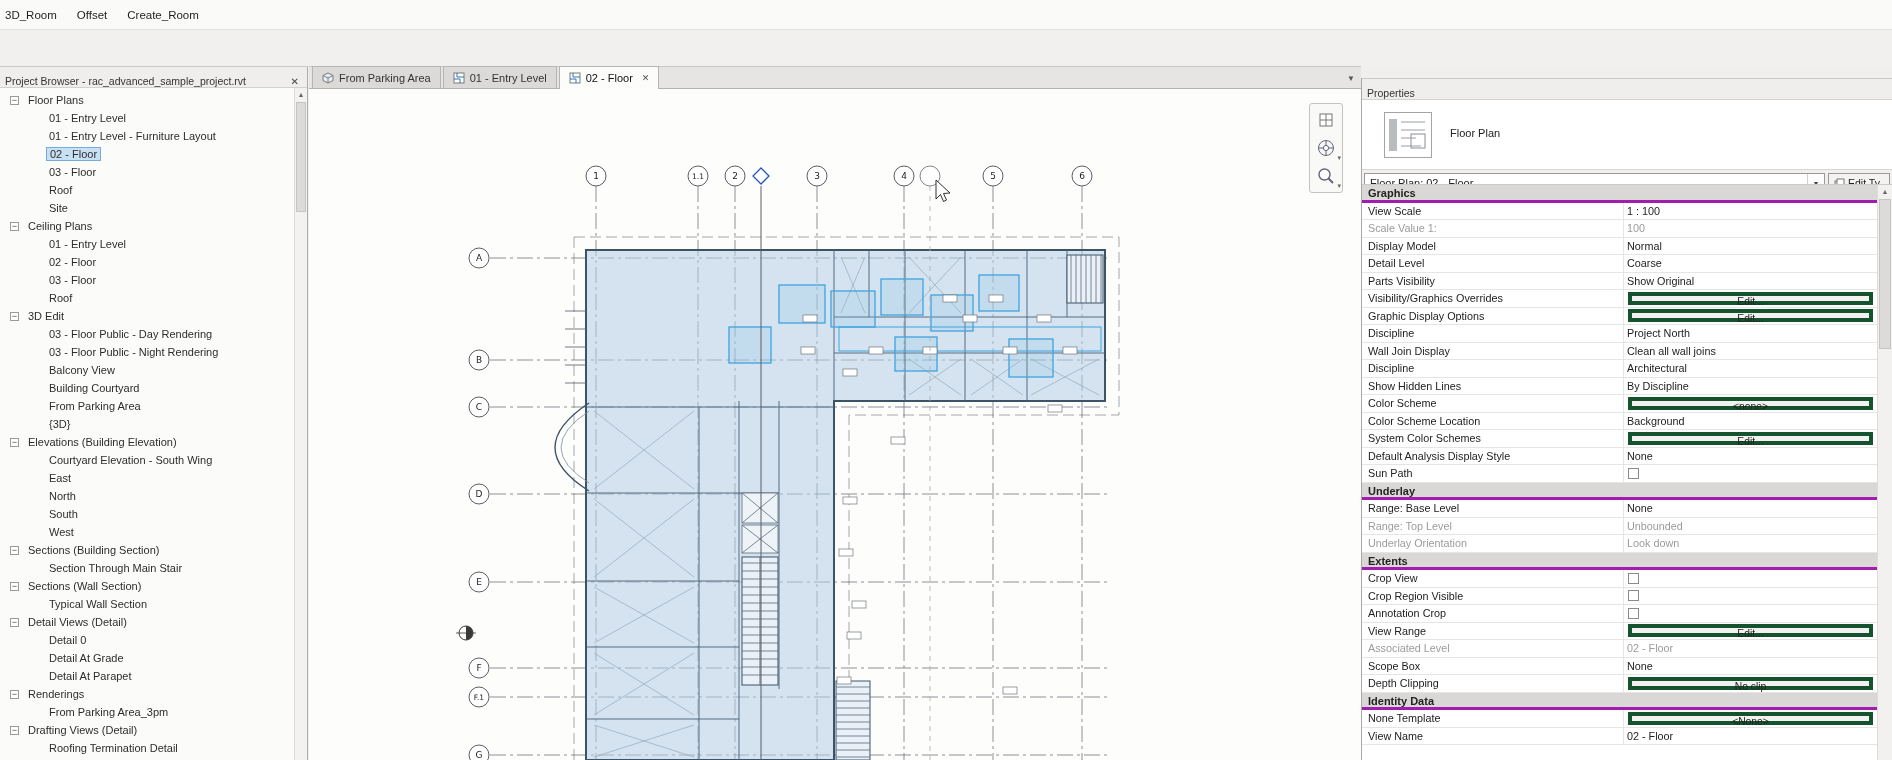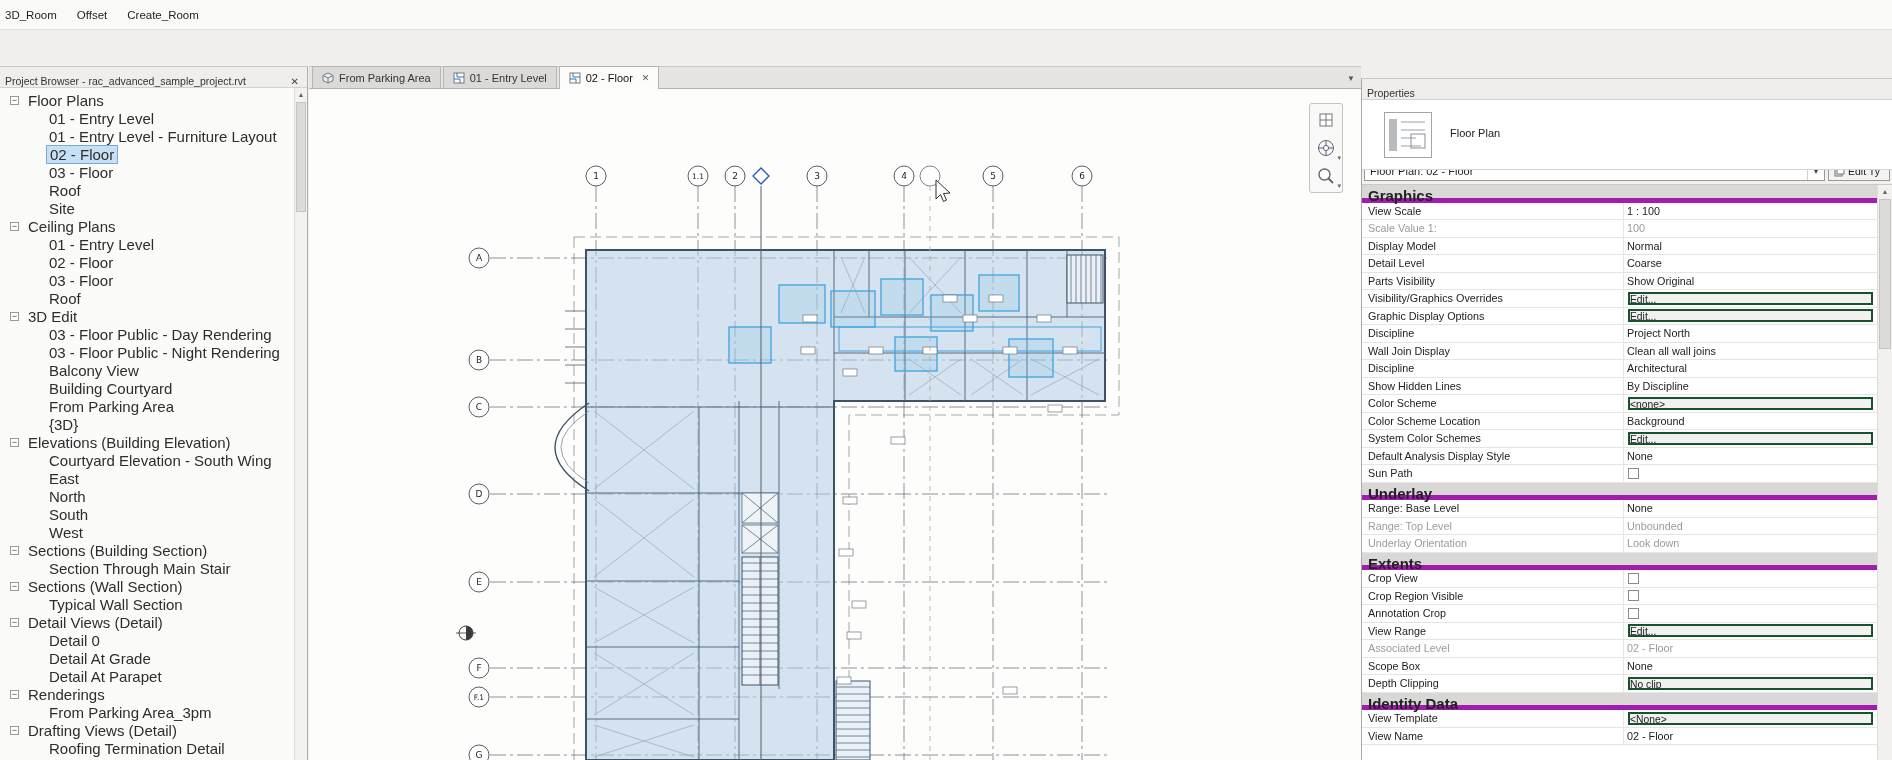--- a/index.html
+++ b/index.html
@@ -20,21 +20,21 @@
   .ph-close{font-size:10px;color:#444;padding:0 3px;cursor:default}
 
   
   .browser{position:absolute;left:0;top:66px;width:308px;bottom:0;background:#fbfbfa;
            border-right:1px solid #aeadab;border-top:1px solid #c9c8c6;display:flex;flex-direction:column}
   .btree{flex:1;overflow:hidden;padding:3px 14px 0 0;position:relative}
   .trow{display:flex;align-items:center;height:18px;padding-left:10px;white-space:nowrap}
   .trow.lvl1{padding-left:46px}
   .exp{flex:none;width:9px;height:9px;border:1px solid #9a9a9a;background:#fff;font-size:9px;line-height:7px;
        text-align:center;color:#444;margin-right:6px}
-  .tlabel{font-size:15px;color:#2d2d2d;padding:1px 3px}
+  .tlabel{font-size:11px;color:#2d2d2d;padding:1px 3px}
   .trow.sel .tlabel{background:#c8e0f4;border:1px solid #78abd8;padding:0 3px}
   .bscroll{position:absolute;right:0;top:21px;bottom:0;width:13px;background:#f3f2f1;border-left:1px solid #dddcda}
   .sbtn{height:13px;font-size:7px;text-align:center;color:#666;line-height:13px}
   .bthumb{position:absolute;left:1px;right:1px;top:14px;height:110px;background:#dcdbd9;border:1px solid #c5c4c2}
 
   
   .tabbar{position:absolute;left:309px;top:66px;width:1052px;height:23px;background:#e6e5e3;
           border-bottom:1px solid #b3b2b0;border-top:1px solid #c9c8c6;display:flex;align-items:flex-end;padding-left:3px}
   .tabs{display:flex;height:22px}
   .tab{display:flex;align-items:center;gap:5px;height:22px;padding:0 9px;background:#dbdad8;
@@ -55,36 +55,36 @@
   .navItem{position:relative;width:26px;height:24px;display:flex;align-items:center;justify-content:center}
   .navCaret{position:absolute;right:-2px;bottom:-2px;font-size:7px;color:#666}
 
   
   .props{position:absolute;left:1361px;top:78px;width:531px;bottom:0;background:#f1f0ef;
          border-left:1px solid #a9a8a6;border-top:1px solid #c9c8c6;display:flex;flex-direction:column}
   .typeSel{height:70px;background:#fff;border-bottom:1px solid #d6d5d3;position:relative;flex:none}
   .thumb{position:absolute;left:22px;top:12px;width:48px;height:46px;border:1px solid #a5a4a2;background:#fff;
          display:flex;align-items:center;justify-content:center}
   .typeName{position:absolute;left:88px;top:27px;font-size:11px;color:#222}
-  .comboRow{height:14px;display:flex;align-items:flex-end;padding:3px 2px;gap:3px;background:#f1f0ef;flex:none}
+  .comboRow{height:14px;display:flex;align-items:flex-start;padding:3px 2px;gap:3px;background:#f1f0ef;flex:none}
   .combo{flex:1;height:20px;border:1px solid #9a9998;background:#fff;display:flex;align-items:center;
          font-size:11px;color:#222;padding-left:5px;overflow:hidden;white-space:nowrap}
   .comboArrow{margin-left:auto;width:17px;height:100%;border-left:1px solid #d0cfce;display:flex;
               align-items:center;justify-content:center;font-size:8px;color:#444;flex:none}
   .editType{flex:none;width:62px;height:20px;border:1px solid #9a9998;background:#f4f3f2;display:flex;
             align-items:center;gap:3px;padding-left:5px;font-size:10.5px;color:#222;overflow:hidden;white-space:nowrap}
   .pgridWrap{flex:1;position:relative;background:#fff;border-top:1px solid #cbcac8;overflow:hidden;padding-right:15px}
-  .phead{height:17.5px;background:#d9d8d6;border-bottom:5px solid #a21caf;font-weight:bold;font-size:15px;
+  .phead{height:17.5px;background:#d9d8d6;border-bottom:3px solid #a21caf;font-weight:bold;font-size:11px;
          color:#222;padding:2px 0 0 6px}
   .prow{display:flex;height:17.5px;border-bottom:1px solid #e6e5e3;font-size:10.8px}
   .plabel{width:262px;flex:none;padding:2px 4px 0 6px;border-right:1px solid #e6e5e3;color:#222;
           overflow:hidden;white-space:nowrap}
   .pvalue{flex:1;padding:1px 3px;display:flex;align-items:center;color:#222;overflow:hidden;white-space:nowrap}
   .prow.dis .plabel,.prow.dis .pvalue{color:#9c9b9a}
-  .pbtn{flex:1;height:13px;border:2px solid #14532d;background:#f2f1f0;text-align:left;line-height:12px;
+  .pbtn{flex:1;height:13px;border:4px solid #14532d;background:#f2f1f0;text-align:center;line-height:12px;
         font-size:10.3px;color:#222;margin:0 1px}
   .pchk{width:11px;height:11px;border:1px solid #8b8a89;background:#fff;margin-left:1px;flex:none}
   .pscroll{position:absolute;right:0;top:0;bottom:0;width:15px;background:#f2f1f0;border-left:1px solid #dddcda}
   .pscroll .sbtn{height:13px}
   .pthumb{position:absolute;left:1px;right:1px;top:14px;height:150px;background:#dcdbd9;border:1px solid #c6c5c3}
 </style>
 </head>
 <body>
 
 <div class="app">
@@ -597,21 +597,21 @@
             <div class="pvalue">None</div>
           </div>
           <div class="prow">
             <div class="plabel">Depth Clipping</div>
             <div class="pvalue">
               <span class="pbtn">No clip</span>
             </div>
           </div>
           <div class="phead">Identity Data</div>
           <div class="prow">
-            <div class="plabel">View Template</div>
+            <div class="plabel">None Template</div>
             <div class="pvalue">
               <span class="pbtn">&lt;None&gt;</span>
             </div>
           </div>
           <div class="prow">
             <div class="plabel">View Name</div>
             <div class="pvalue">02 - Floor</div>
           </div>
         </div>
       <div class="pscroll">

